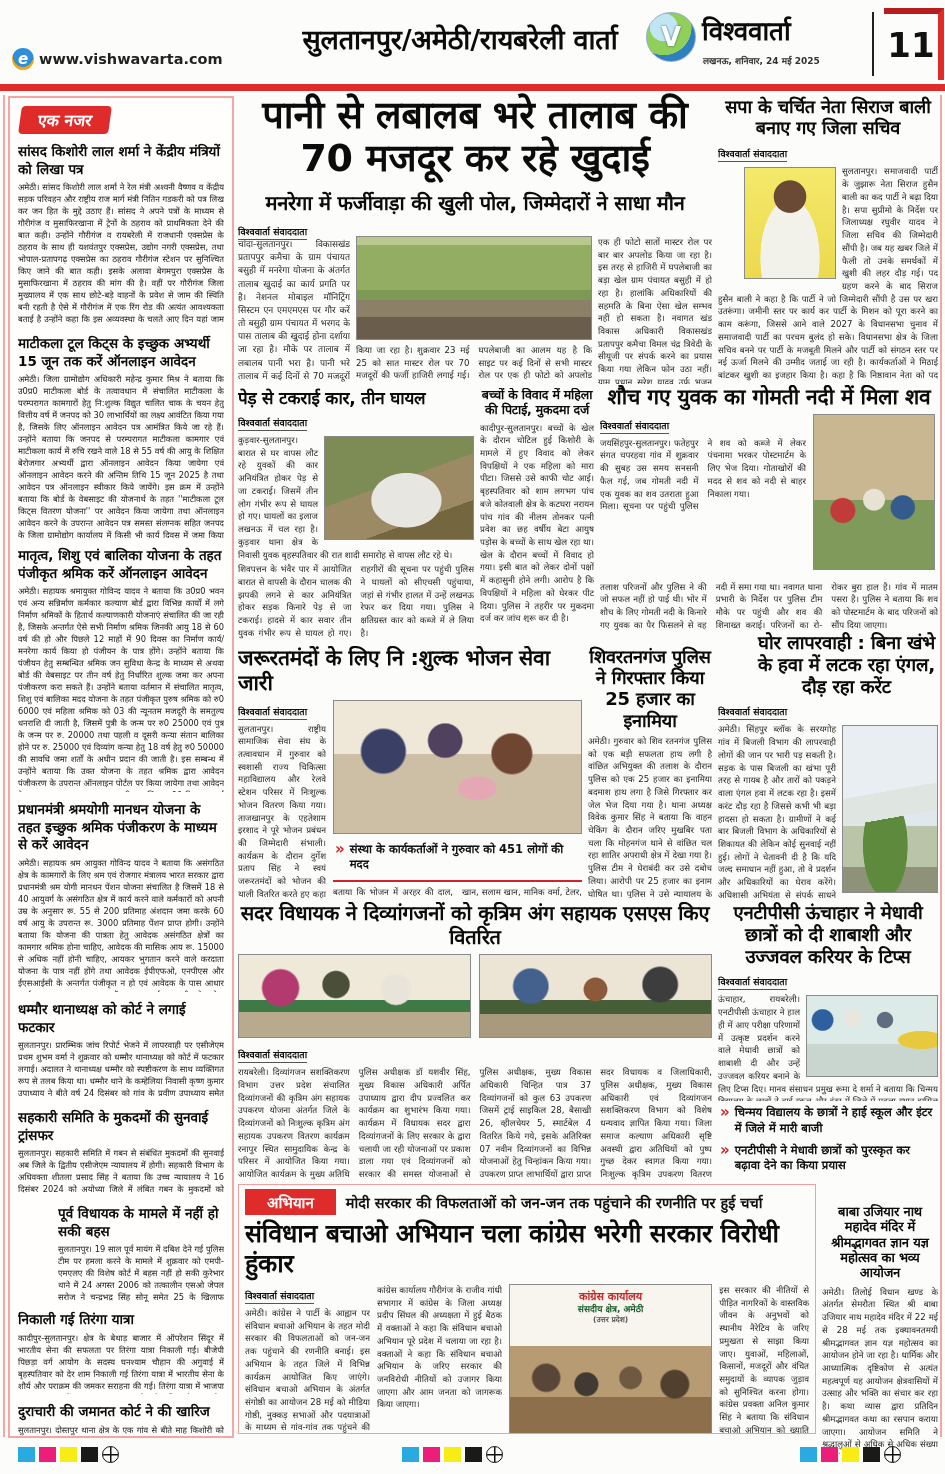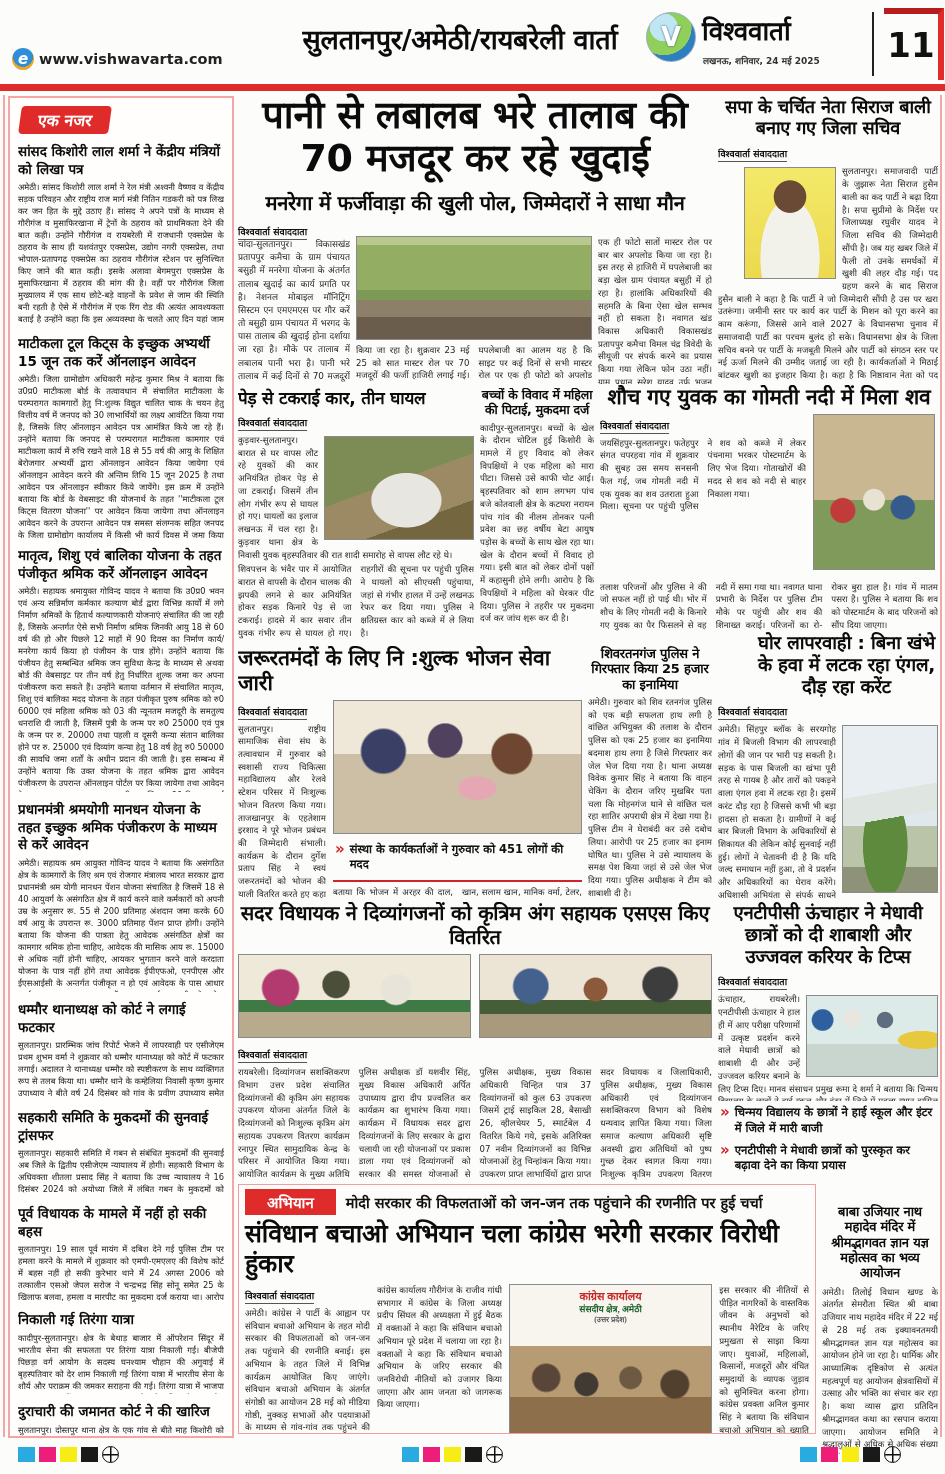--- a/index.html
+++ b/index.html
@@ -2,21 +2,21 @@
 <html><head>
 <meta charset="utf-8">
 <style>
   html,body{margin:0;padding:0;background:#dfdfdf;font-family:"DejaVu Sans",sans-serif;}
   #paper{position:relative;width:945px;height:1474px;margin:0 auto;background:#fcfcfa;color:#121212;overflow:hidden;}
   .abs{position:absolute;}
   .hl{font-weight:bold;color:#0b0b0b;line-height:1.18;letter-spacing:-0.2px;}
   .center{text-align:center;}
   .body-txt{font-size:8.6px;line-height:1.48;text-align:justify;color:#1f1f1f;overflow:hidden;}
   .byline{font-size:9.3px;font-weight:bold;color:#111;border-bottom:1px solid #555;display:inline-block;padding-bottom:1px;margin-bottom:3px;}
-  .ph{border:1px solid #8a8a8a;box-sizing:border-box;font-family:Liberation Serif, serif;}
+  .ph{border:1px solid #8a8a8a;box-sizing:border-box;}
   .nz-item{overflow:hidden;margin-bottom:4px;}
   .nz-h{font-size:13.5px;font-weight:bold;line-height:1.3;margin:5px 0 3px 0;color:#0b0b0b;}
   .nz-b{font-size:8.3px;line-height:1.45;text-align:justify;color:#222;}
   .pullq{display:flex;gap:5px;align-items:flex-start;border-bottom:2px solid #d2232a;padding:4px 2px 7px 2px;}
   .pullq .mark{color:#d2232a;font-weight:bold;font-size:15px;line-height:1;}
   .pullq .pqt{font-size:11.5px;font-weight:bold;line-height:1.35;color:#111;}
   .cols2{column-count:2;column-gap:9px;}
   .cols3{column-count:3;column-gap:9px;}
   .cols4{column-count:4;column-gap:9px;}
   .redbar{background:#e02b2b;}
@@ -74,21 +74,21 @@
       <div class="nz-b">अमेठी। सहायक श्रम आयुक्त गोविन्द यादव ने बताया कि असंगठित क्षेत्र के कामगारों के लिए श्रम एवं रोजगार मंत्रालय भारत सरकार द्वारा प्रधानमंत्री श्रम योगी मानधन पेंशन योजना संचालित है जिसमें 18 से 40 आयुवर्ग के असंगठित क्षेत्र में कार्य करने वाले कर्मकारों को अपनी उम्र के अनुसार रू. 55 से 200 प्रतिमाह अंशदान जमा करके 60 वर्ष आयु के उपरान्त रू. 3000 प्रतिमाह पेंशन प्राप्त होगी। उन्होंने बताया कि योजना की पात्रता हेतु आवेदक असंगठित क्षेत्रों का कामगार श्रमिक होना चाहिए, आवेदक की मासिक आय रू. 15000 से अधिक नहीं होनी चाहिए, आयकर भुगतान करने वाले करदाता योजना के पात्र नहीं होंगे तथा आवेदक ईपीएफओ, एनपीएस और ईएसआईसी के अन्तर्गत पंजीकृत न हो एवं आवेदक के पास आधार कार्ड, बचत खाता या जनधन बैंकखाता, आईएफएससी कोड होना अनिवार्य है। इस क्रम में उन्होंने बताया कि इच्छुक आवेदक का पंजीयन जनसेवा पोर्टल पर किया जायेगा तथा उपरोक्त योजना से सम्बन्धित विस्तृत जानकारी के लिए जनपद के सहायक श्रम आयुक्त, ब्लॉक परिसर गौरीगंज के कार्यालय में किसी भी कार्य दिवस में सम्पर्क कर प्राप्त किया जा सकता है।</div>
     </div>
     <div class="nz-item" style="height:104px;">
       <div class="nz-h">धम्मौर थानाध्यक्ष को कोर्ट ने लगाई फटकार</div>
       <div class="nz-b">सुलतानपुर। प्रारम्भिक जांच रिपोर्ट भेजने में लापरवाही पर एसीजेएम प्रथम शुभम वर्मा ने शुक्रवार को धम्मौर थानाध्यक्ष को कोर्ट में फटकार लगाई। अदालत ने थानाध्यक्ष धम्मौर को स्पष्टीकरण के साथ व्यक्तिगत रूप से तलब किया था। धम्मौर थाने के कम्हेलिया निवासी कृष्ण कुमार उपाध्याय ने बीते वर्ष 24 दिसंबर को गांव के प्रवीण उपाध्याय समेत पांच नामजद व तीन-चार अज्ञात पर केस दर्ज कराने के लिए अर्जी दी थी। मामले में अदालत ने प्रारम्भिक जांच रिपोर्ट थानाध्यक्ष से तलब की थी, लेकिन कई पेशियां बीत जाने के बावजूद थानाध्यक्ष अंशू मिश्रा ने प्रारम्भिक जांच रिपोर्ट नहीं भेजी। जिस पर कोर्ट ने व्यक्तिगत रूप से तलब किया था।</div>
     </div>
     <div class="nz-item" style="height:92px;">
       <div class="nz-h">सहकारी समिति के मुकदमों की सुनवाई ट्रांसफर</div>
       <div class="nz-b">सुलतानपुर। सहकारी समिति में गबन से संबंधित मुकदमों की सुनवाई अब जिले के द्वितीय एसीजेएम न्यायालय में होगी। सहकारी विभाग के अधिवक्ता शीतला प्रसाद सिंह ने बताया कि उच्च न्यायालय ने 16 दिसंबर 2024 को अयोध्या जिले में लंबित गबन के मुकदमों को संबंधित जिलों में स्थानांतरित करने का आदेश दिया था। इसी क्रम में रजिस्ट्रार के पत्र पर सुलतानपुर जिले के 118 मुकदमे अयोध्या से सुलतानपुर कोर्ट को स्थानांतरित कर दिए गए हैं। जिनकी सुनवाई द्वितीय अपर मुख्य न्यायिक मजिस्ट्रेट करेंगे।</div>
     </div>
-    <div class="nz-item" style="height:102px;">
+    <div class="nz-item" style="height:102px;margin-left:40px;">
       <div class="nz-h">पूर्व विधायक के मामले में नहीं हो सकी बहस</div>
       <div class="nz-b">सुलतानपुर। 19 साल पूर्व मायंग में दबिश देने गई पुलिस टीम पर हमला करने के मामले में शुक्रवार को एमपी-एमएलए की विशेष कोर्ट में बहस नहीं हो सकी कुरेभार थाने में 24 अगस्त 2006 को तत्कालीन एसओ जेपल सरोज ने चन्द्रभद्र सिंह सोनू समेत 25 के खिलाफ बलवा, हमला व मारपीट का मुकदमा दर्ज कराया था। आरोप है कि कुरेभार थाने में पुलिसकर्मियों पर हमले के मुकदमे में मायंग में आरोपियों पर दबिश देने गई पुलिस टीम पर पूर्व विधायक चंद्रभद्र सिंह समेत 24 आरोपियों ने हमला किया था जिसमें कई पुलिसकर्मियों को चोटें आई थीं, अगली सुनवाई चार जून को होगी।</div>
     </div>
     <div class="nz-item" style="height:88px;">
       <div class="nz-h">निकाली गई तिरंगा यात्रा</div>
       <div class="nz-b">कादीपुर-सुलतानपुर। क्षेत्र के बेथाड़ बाजार में ऑपरेशन सिंदूर में भारतीय सेना की सफलता पर तिरंगा यात्रा निकाली गई। बीजेपी पिछड़ा वर्ग आयोग के सदस्य घनश्याम चौहान की अगुवाई में बृहस्पतिवार को देर शाम निकाली गई तिरंगा यात्रा में भारतीय सेना के शौर्य और पराक्रम की जमकर सराहना की गई। तिरंगा यात्रा में भाजपा मंडल अध्यक्ष भूपेंद्र पाठक, मंडल महामंत्री बृजेश सिंह चौहान, हरीश सिंह, अनिल सिंह, वासुदेव मिश्र सहित अनेक कार्यकर्ता एवं पदाधिकारी मौजूद रहे।</div>
     </div>
     <div class="nz-item" style="height:84px;">
       <div class="nz-h">दुराचारी की जमानत कोर्ट ने की खारिज</div>
       <div class="nz-b">सुलतानपुर। दोस्तपुर थाना क्षेत्र के एक गांव से बीते माह किशोरी को भगा ले जाने और शादी का झांसा देकर कई बार दुराचार करने के आरोपी जितेन्द्र यादव की जमानत सेशन जज लक्ष्मीकांत शुक्ला ने खारिज कर दी है। पीड़िता ने कोर्ट में बयान में बताया कि आरोपी उसे गाजियाबाद ले गया था जहां कई बार दुराचार किया। कोर्ट ने आरोप गंभीर मानते हुए अम्बेदकर नगर जिले के निवासी आरोपी की जमानत अर्जी खारिज कर दी।</div>
@@ -153,21 +153,21 @@
         <div class="pullq" style="margin-top:4px;">
           <span class="mark">»</span>
           <span class="pqt">संस्था के कार्यकर्ताओं ने गुरुवार को 451 लोगों की मदद</span>
         </div>
         <div class="body-txt cols2" style="height:52px;margin-top:4px;">बताया कि भोजन में अरहर की दाल, सब्जी, रोटी और चावल शामिल था। कार्यक्रम में प्रदीप श्रीवास्तव, हाजी मुहम्मद सुहैल अंसारी, नसीम नकवी, खान, सलाम खान, मानिक वर्मा, टेलर, आसिफ, अजहान खान, नाज अहमद जावलकार और बैजनाथ प्रजापति मौजूद रहे। संस्था ने कहा कि यह सेवा आगे भी निरंतर जारी रहेगी।</div>
       </div>
     </div>
   </div>
 
   <div class="abs" style="left:588px;top:646px;width:124px;height:252px;overflow:hidden;">
-    <div class="hl center" style="font-size:13px;">शिवरतनगंज पुलिस ने गिरफ्तार किया 25 हजार का इनामिया</div>
+    <div class="hl center" style="font-size:18px;">शिवरतनगंज पुलिस ने गिरफ्तार किया 25 हजार का इनामिया</div>
     <div class="body-txt" style="margin-top:4px;height:206px;">अमेठी। गुरुवार को शिव रतनगंज पुलिस को एक बड़ी सफलता हाथ लगी है वांछित अभियुक्त की तलाश के दौरान पुलिस को एक 25 हजार का इनामिया बदमाश हाथ लगा है जिसे गिरफ्तार कर जेल भेज दिया गया है। थाना अध्यक्ष विवेक कुमार सिंह ने बताया कि वाहन चेकिंग के दौरान जरिए मुखबिर पता चला कि मोहनगंज थाने से वांछित चल रहा शातिर अपराधी क्षेत्र में देखा गया है। पुलिस टीम ने घेराबंदी कर उसे दबोच लिया। आरोपी पर 25 हजार का इनाम घोषित था। पुलिस ने उसे न्यायालय के समक्ष पेश किया जहां से उसे जेल भेज दिया गया। पुलिस अधीक्षक ने टीम को शाबाशी दी है।</div>
   </div>
 
   <div class="abs" style="left:718px;top:632px;width:220px;height:266px;overflow:hidden;">
     <div class="hl center" style="font-size:18.5px;margin-left:37px;">घोर लापरवाही : बिना खंभे के हवा में लटक रहा एंगल, दौड़ रहा करेंट</div>
     <div style="margin-top:3px;"><span class="byline">विश्ववार्ता संवाददाता</span></div>
     <div class="body-txt">
       <span class="ph" style="float:right;width:96px;height:168px;margin:2px 0 4px 6px;display:inline-block;background:linear-gradient(170deg,#e8eef1 0 40%,#dfe6e2 40% 55%,rgba(0,0,0,0) 55%),radial-gradient(ellipse at 45% 72%,#5d8a3c 0 30%,rgba(0,0,0,0) 31%),linear-gradient(#dfe8ec 0 60%,#b9c4a8 60% 85%,#8e9279 85%);"></span>
       <span>अमेठी। सिंहपुर ब्लॉक के सरयगोह गांव में बिजली विभाग की लापरवाही लोगों की जान पर भारी पड़ सकती है। सड़क के पास बिजली का खंभा पूरी तरह से गायब है और तारों को पकड़ने वाला एंगल हवा में लटक रहा है। इसमें करंट दौड़ रहा है जिससे कभी भी बड़ा हादसा हो सकता है। ग्रामीणों ने कई बार बिजली विभाग के अधिकारियों से शिकायत की लेकिन कोई सुनवाई नहीं हुई।</span>
       <span>लोगों ने चेतावनी दी है कि यदि जल्द समाधान नहीं हुआ, तो वे प्रदर्शन और अधिकारियों का घेराव करेंगे। अधिशासी अभियंता से संपर्क साधने का प्रयास किया गया लेकिन उनसे बात नहीं हो पाई। ग्रामीणों ने जिलाधिकारी से मामले का संज्ञान लेकर जल्द खंभा लगवाने की मांग की है, जिससे कोई बड़ा हादसा होने से बचाया जा सके। अब देखना यह है कि विभाग कब जागता है।</span>

